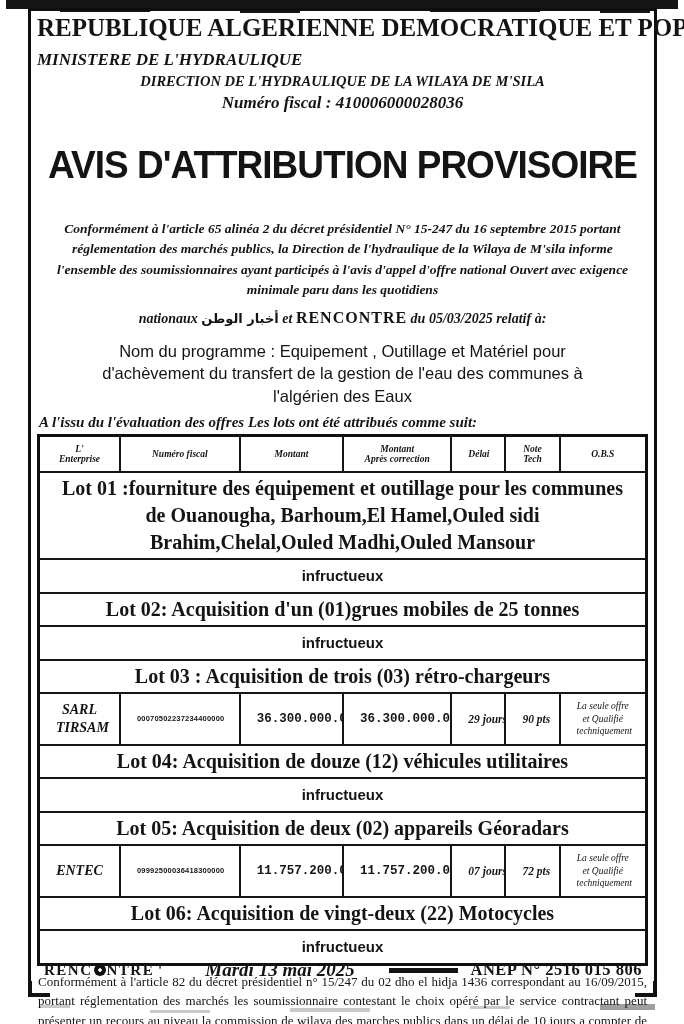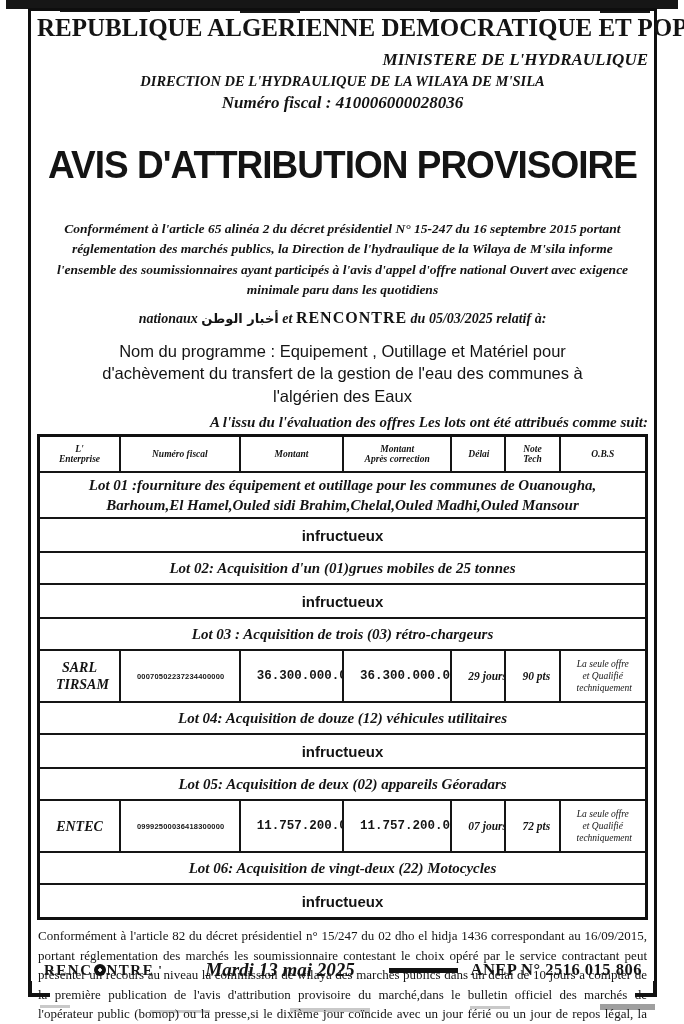--- a/index.html
+++ b/index.html
@@ -28,21 +28,21 @@
     position:absolute;left:28px;top:8px;right:27px;bottom:32px;
     border:3px solid #0e0e0e;border-bottom:none;
     padding:2px 6px 0 6px;box-sizing:border-box;
   }
   .corner{position:absolute;width:18px;height:12px;}
   .corner-bl{left:28px;top:981px;border-left:4px solid #111;border-bottom:4px solid #111;}
   .corner-br{right:27px;top:981px;border-right:4px solid #111;border-bottom:4px solid #111;}
 
   
   .republic{font-size:25px;font-weight:bold;text-align:center;letter-spacing:0px;margin-top:1px;white-space:nowrap;}
-  .ministry{font-size:17px;font-weight:bold;font-style:italic;text-align:right;margin-top:8px;}
+  .ministry{font-size:17px;font-weight:bold;font-style:italic;text-align:left;margin-top:8px;}
   .direction{font-size:14.5px;font-weight:bold;font-style:italic;text-align:center;margin-top:3px;}
   .fiscal{font-size:17px;font-weight:bold;font-style:italic;text-align:center;margin-top:3px;}
 
   .avis{
     font-family:"Liberation Sans", sans-serif;font-size:37px;font-weight:bold;
     text-align:center;margin-top:31px;letter-spacing:-1px;transform:scaleY(1.05);
   }
 
   .intro{
     font-size:13.5px;font-weight:bold;font-style:italic;text-align:center;
@@ -51,28 +51,28 @@
   .natline{
     font-size:14px;font-weight:bold;font-style:italic;text-align:center;margin-top:9px;
   }
   .arabic{font-family:"DejaVu Sans", sans-serif;font-style:normal;font-size:13px;}
   .journal-strong{font-family:"Liberation Serif", serif;font-size:16px;letter-spacing:1px;font-style:normal;}
 
   .program{
     font-family:"Liberation Sans", sans-serif;font-size:16.5px;font-weight:normal;
     text-align:center;line-height:1.35;margin:13px 48px 0 48px;
   }
-  .eval-line{font-size:15px;font-weight:bold;font-style:italic;margin:7px 0 3px 2px;text-align:right;}
+  .eval-line{font-size:15px;font-weight:bold;font-style:italic;margin:7px 0 3px 2px;}
 
   
   table{border-collapse:collapse;width:100%;table-layout:fixed;}
   table{border:3px solid #101010;}
   td,th{border:2px solid #151515;padding:2px 16px;text-align:center;vertical-align:middle;overflow:hidden;}
   th{font-size:9.5px;font-weight:bold;font-style:italic;white-space:pre-line;height:30px;}
-  .lot-row td{font-size:15px;font-weight:bold;font-style:italic;height:26px;line-height:1.35;}
+  .lot-row td{font-size:20px;font-weight:bold;height:26px;line-height:1.35;}
   .inf-row td{font-family:"Liberation Sans", sans-serif;font-size:15px;font-weight:700;height:28px;}
   .cell-enterprise{font-size:14px;font-weight:bold;font-style:italic;white-space:pre-line;line-height:1.25;}
   .cell-fiscal{font-family:"Liberation Sans", sans-serif;font-size:7.5px;font-weight:bold;letter-spacing:0.2px;}
   .cell-amount{font-family:Liberation Mono, monospace;font-size:12.5px;font-weight:bold;white-space:nowrap;}
   .cell-delay,.cell-note{font-size:11.5px;font-weight:bold;font-style:italic;white-space:nowrap;}
   .cell-obs{font-size:9.5px;font-weight:normal;font-style:italic;line-height:1.3;}
   .award-row td{height:46px;}
 
   
   .legal{

